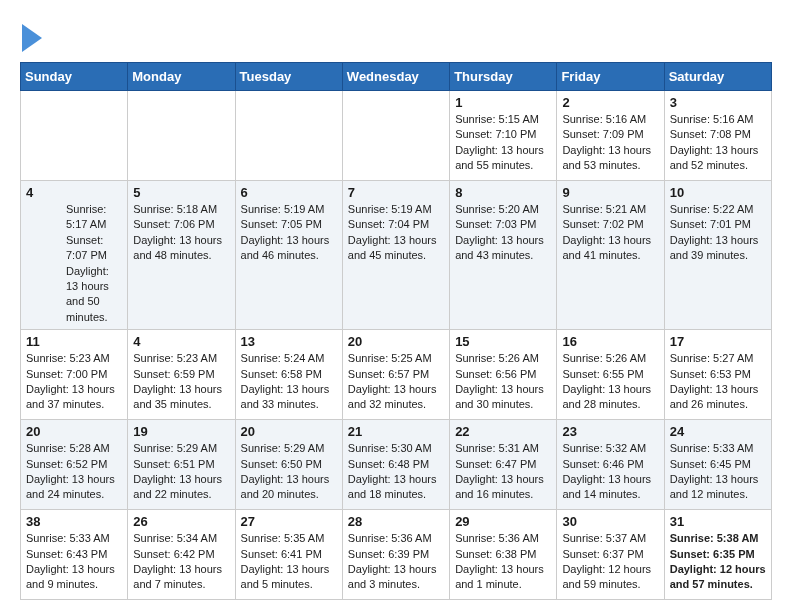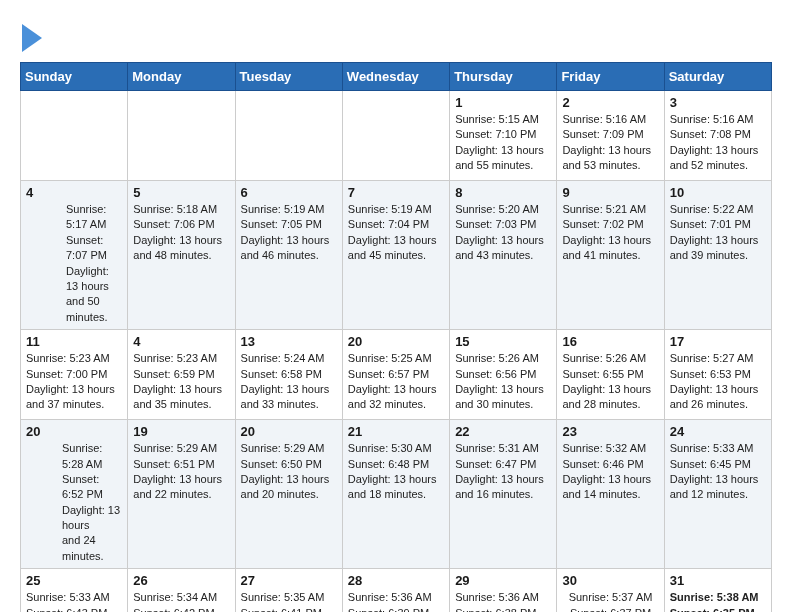--- a/index.html
+++ b/index.html
@@ -248,21 +248,21 @@
           <span class="day-num">17</span>
           <div class="day-info" style="white-space: pre-line;">Sunrise: 5:27 AM
 Sunset: 6:53 PM
 Daylight: 13 hours
 and 26 minutes.</div>
         </td>
       </tr>
       <tr>
         <td>
           <span class="day-num">20</span>
-          <div class="day-info" style="white-space: pre-line; margin-left: 36px;">Sunrise: 5:28 AM
+          <div class="day-info" style="white-space: pre-line;">Sunrise: 5:28 AM
 Sunset: 6:52 PM
 Daylight: 13 hours
 and 24 minutes.</div>
         </td>
         <td>
           <span class="day-num">19</span>
           <div class="day-info" style="white-space: pre-line;">Sunrise: 5:29 AM
 Sunset: 6:51 PM
 Daylight: 13 hours
 and 22 minutes.</div>
@@ -298,21 +298,21 @@
         <td>
           <span class="day-num">24</span>
           <div class="day-info" style="white-space: pre-line;">Sunrise: 5:33 AM
 Sunset: 6:45 PM
 Daylight: 13 hours
 and 12 minutes.</div>
         </td>
       </tr>
       <tr>
         <td>
-          <span class="day-num">25</span>
+          <span class="day-num">38</span>
           <div class="day-info" style="white-space: pre-line;">Sunrise: 5:33 AM
 Sunset: 6:43 PM
 Daylight: 13 hours
 and 9 minutes.</div>
         </td>
         <td>
           <span class="day-num">26</span>
           <div class="day-info" style="white-space: pre-line;">Sunrise: 5:34 AM
 Sunset: 6:42 PM
 Daylight: 13 hours
@@ -334,21 +334,21 @@
         </td>
         <td>
           <span class="day-num">29</span>
           <div class="day-info" style="white-space: pre-line;">Sunrise: 5:36 AM
 Sunset: 6:38 PM
 Daylight: 13 hours
 and 1 minute.</div>
         </td>
         <td>
           <span class="day-num">30</span>
-          <div class="day-info" style="white-space: pre-line; text-align: center;">Sunrise: 5:37 AM
+          <div class="day-info" style="white-space: pre-line;">Sunrise: 5:37 AM
 Sunset: 6:37 PM
 Daylight: 12 hours
 and 59 minutes.</div>
         </td>
         <td>
           <span class="day-num">31</span>
           <div class="day-info" style="white-space: pre-line; font-weight: bold;">Sunrise: 5:38 AM
 Sunset: 6:35 PM
 Daylight: 12 hours
 and 57 minutes.</div>

